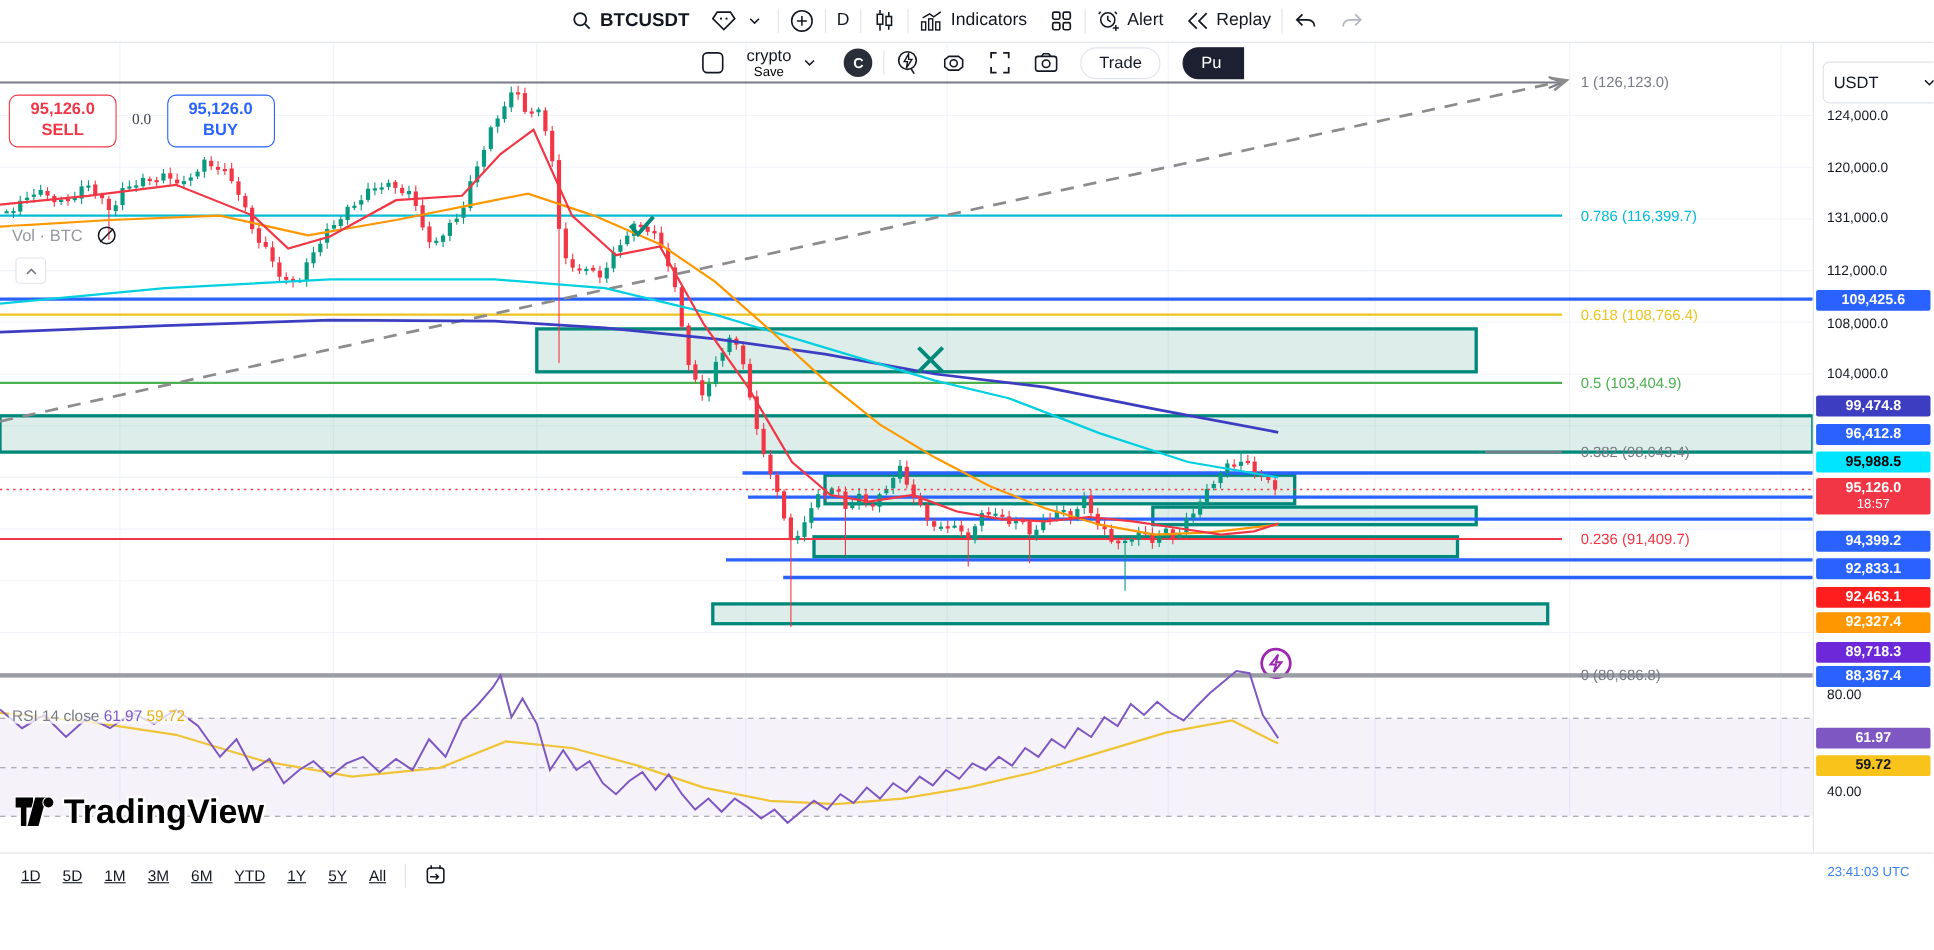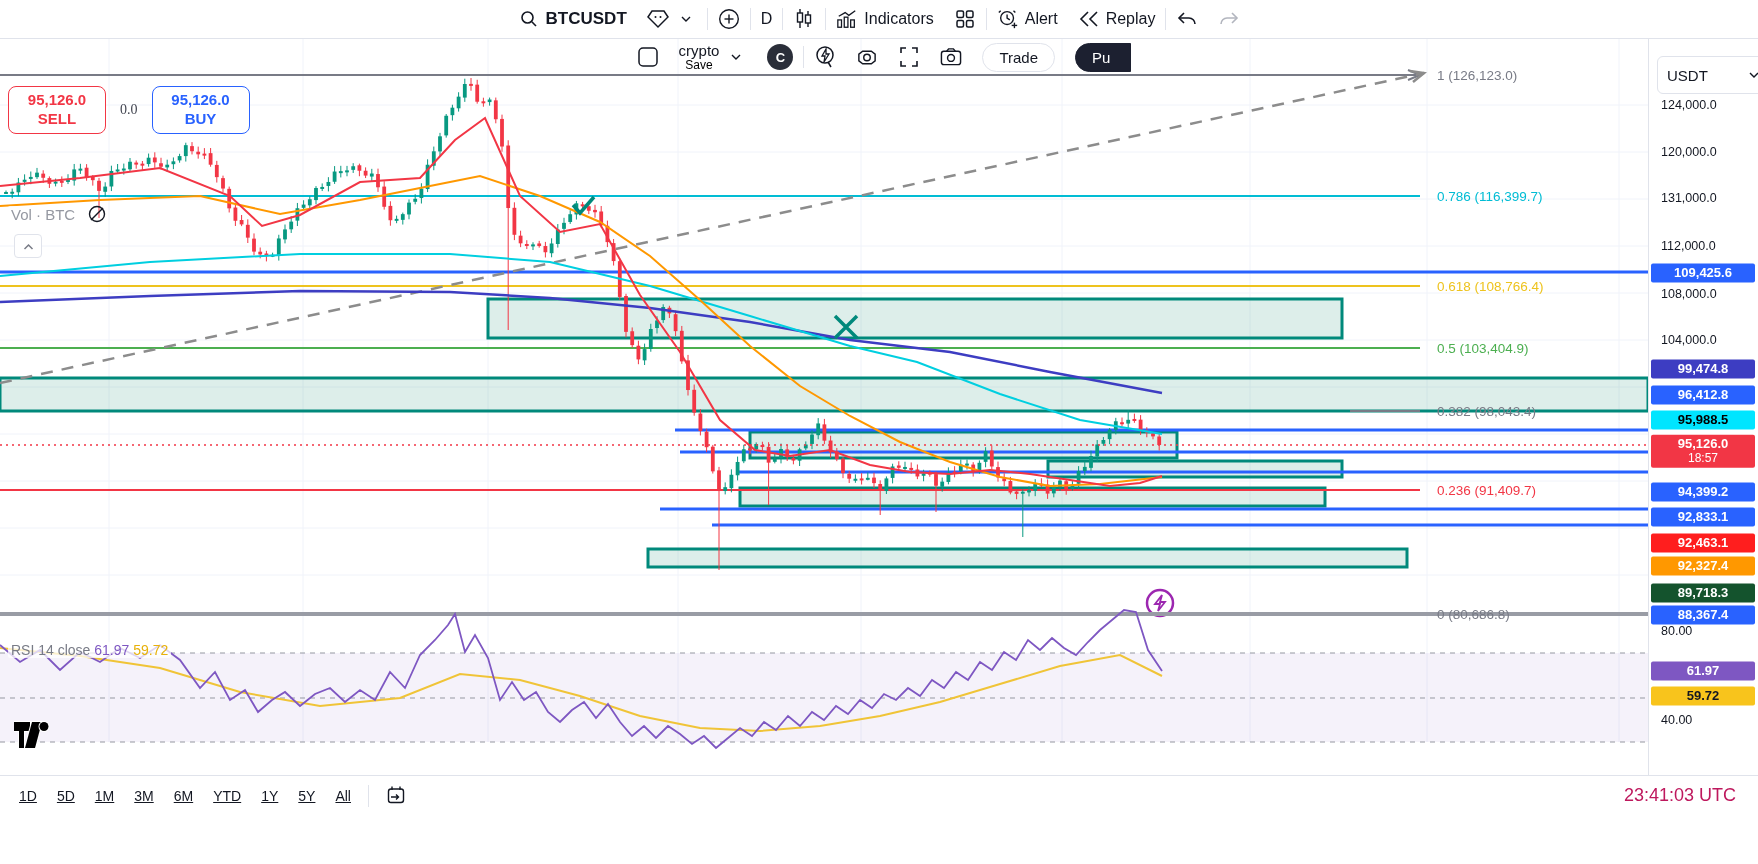--- a/index.html
+++ b/index.html
@@ -55,21 +55,21 @@
   
   #timeaxis{position:absolute;left:0;top:742px;width:1758px;height:33px;background:#fff;border-top:1px solid #e0e3eb;z-index:30;}
   .month{position:absolute;top:8px;transform:translateX(-50%);font-size:13px;color:#131722;}
   #ta-gear{position:absolute;right:40px;top:7px;color:#787b86;}
   
   #bottombar{position:absolute;left:0;top:775px;width:1758px;height:89px;background:#fff;border-top:1px solid #e0e3eb;
              display:flex;align-items:flex-start;z-index:30;}
   #ranges{display:flex;align-items:center;height:40px;padding-left:10px;gap:2px;text-decoration:underline;}
   .range-btn{padding:4px 9px;font-size:14px;color:#131722;border-radius:4px;cursor:pointer;}
   #bb-sep{width:1px;height:22px;background:#e0e3eb;margin:0 8px;}
-  #clock{position:absolute;right:22px;top:9px;font-size:18px;color:#be185d;margin-left:16px;}
+  #clock{position:absolute;right:22px;top:9px;font-size:12px;color:#3b82f6;margin-left:16px;}
   
   #tv-logo{position:absolute;left:14px;top:682px;display:flex;align-items:center;gap:8px;z-index:25;cursor:pointer;}
   #tv-logo .mark svg{display:block;}
   #tv-logo .word{font-size:31px;font-weight:bold;color:#000;
      text-shadow:-2px -2px 0 #fff,2px -2px 0 #fff,-2px 2px 0 #fff,2px 2px 0 #fff,0 2px 0 #fff,0 -2px 0 #fff,2px 0 0 #fff,-2px 0 0 #fff;}
   #rsi-row{left:8px;top:604px;font-size:14px;color:#787b86;display:flex;gap:10px;}
 </style>
 </head>
 <body>
 
@@ -757,20 +757,21 @@
       </div>
 
     <div id="tv-logo">
       <span class="mark">
         <svg width="36" height="30" viewBox="0 0 36 30">
             <path d="M0 2h16v9H10v17H5V11H0z" fill="#000" stroke="#fff" stroke-width="2" paint-order="stroke"></path>
             <path d="M18 2h10l-7 26h-10z" fill="#000" stroke="#fff" stroke-width="2" paint-order="stroke"></path>
             <circle cx="30" cy="6.5" r="4.5" fill="#000" stroke="#fff" stroke-width="2" paint-order="stroke"></circle>
           </svg>
       </span>
+      <span class="word">TradingView</span>
     </div>
 
     <div id="axis">
       <div id="usdt-dd">
         <span>USDT</span>
         <svg width="10" height="7" viewBox="0 0 10 7">
             <path d="M1 1l4 4 4-4" fill="none" stroke="#131722" stroke-width="1.4"></path>
           </svg>
       </div>
       <div id="axis-labels">
@@ -786,21 +787,21 @@
       <div id="axis-badges">
           <div class="badge" style="top: 235px; background: rgb(41, 98, 255); color: rgb(255, 255, 255);">109,425.6</div>
           <div class="badge" style="top: 331px; background: rgb(61, 61, 194); color: rgb(255, 255, 255);">99,474.8</div>
           <div class="badge" style="top: 357px; background: rgb(41, 98, 255); color: rgb(255, 255, 255);">96,412.8</div>
           <div class="badge" style="top: 382px; background: rgb(0, 229, 255); color: rgb(0, 0, 0);">95,988.5</div>
           <div class="badge" style="top: 413px; background: rgb(242, 54, 69); color: rgb(255, 255, 255);">95,126.0<div class="sub">18:57</div></div>
           <div class="badge" style="top: 454px; background: rgb(41, 98, 255); color: rgb(255, 255, 255);">94,399.2</div>
           <div class="badge" style="top: 479px; background: rgb(41, 98, 255); color: rgb(255, 255, 255);">92,833.1</div>
           <div class="badge" style="top: 505px; background: rgb(255, 30, 30); color: rgb(255, 255, 255);">92,463.1</div>
           <div class="badge" style="top: 528px; background: rgb(255, 152, 0); color: rgb(255, 255, 255);">92,327.4</div>
-          <div class="badge" style="top: 555px; background: #14532d; color: rgb(255, 255, 255);">89,718.3</div>
+          <div class="badge" style="top: 555px; background: #6d28d9; color: rgb(255, 255, 255);">89,718.3</div>
           <div class="badge" style="top: 577px; background: rgb(41, 98, 255); color: rgb(255, 255, 255);">88,367.4</div>
           <div class="badge" style="top: 633px; background: rgb(126, 87, 194); color: rgb(255, 255, 255);">61.97</div>
           <div class="badge" style="top: 658px; background: rgb(248, 196, 28); color: rgb(19, 23, 34);">59.72</div>
         </div>
     </div>
 
     <div id="timeaxis">
       <div id="months">
           <div class="month" style="left: 109px;">Aug</div>
           <div class="month" style="left: 303px;">Sep</div>

